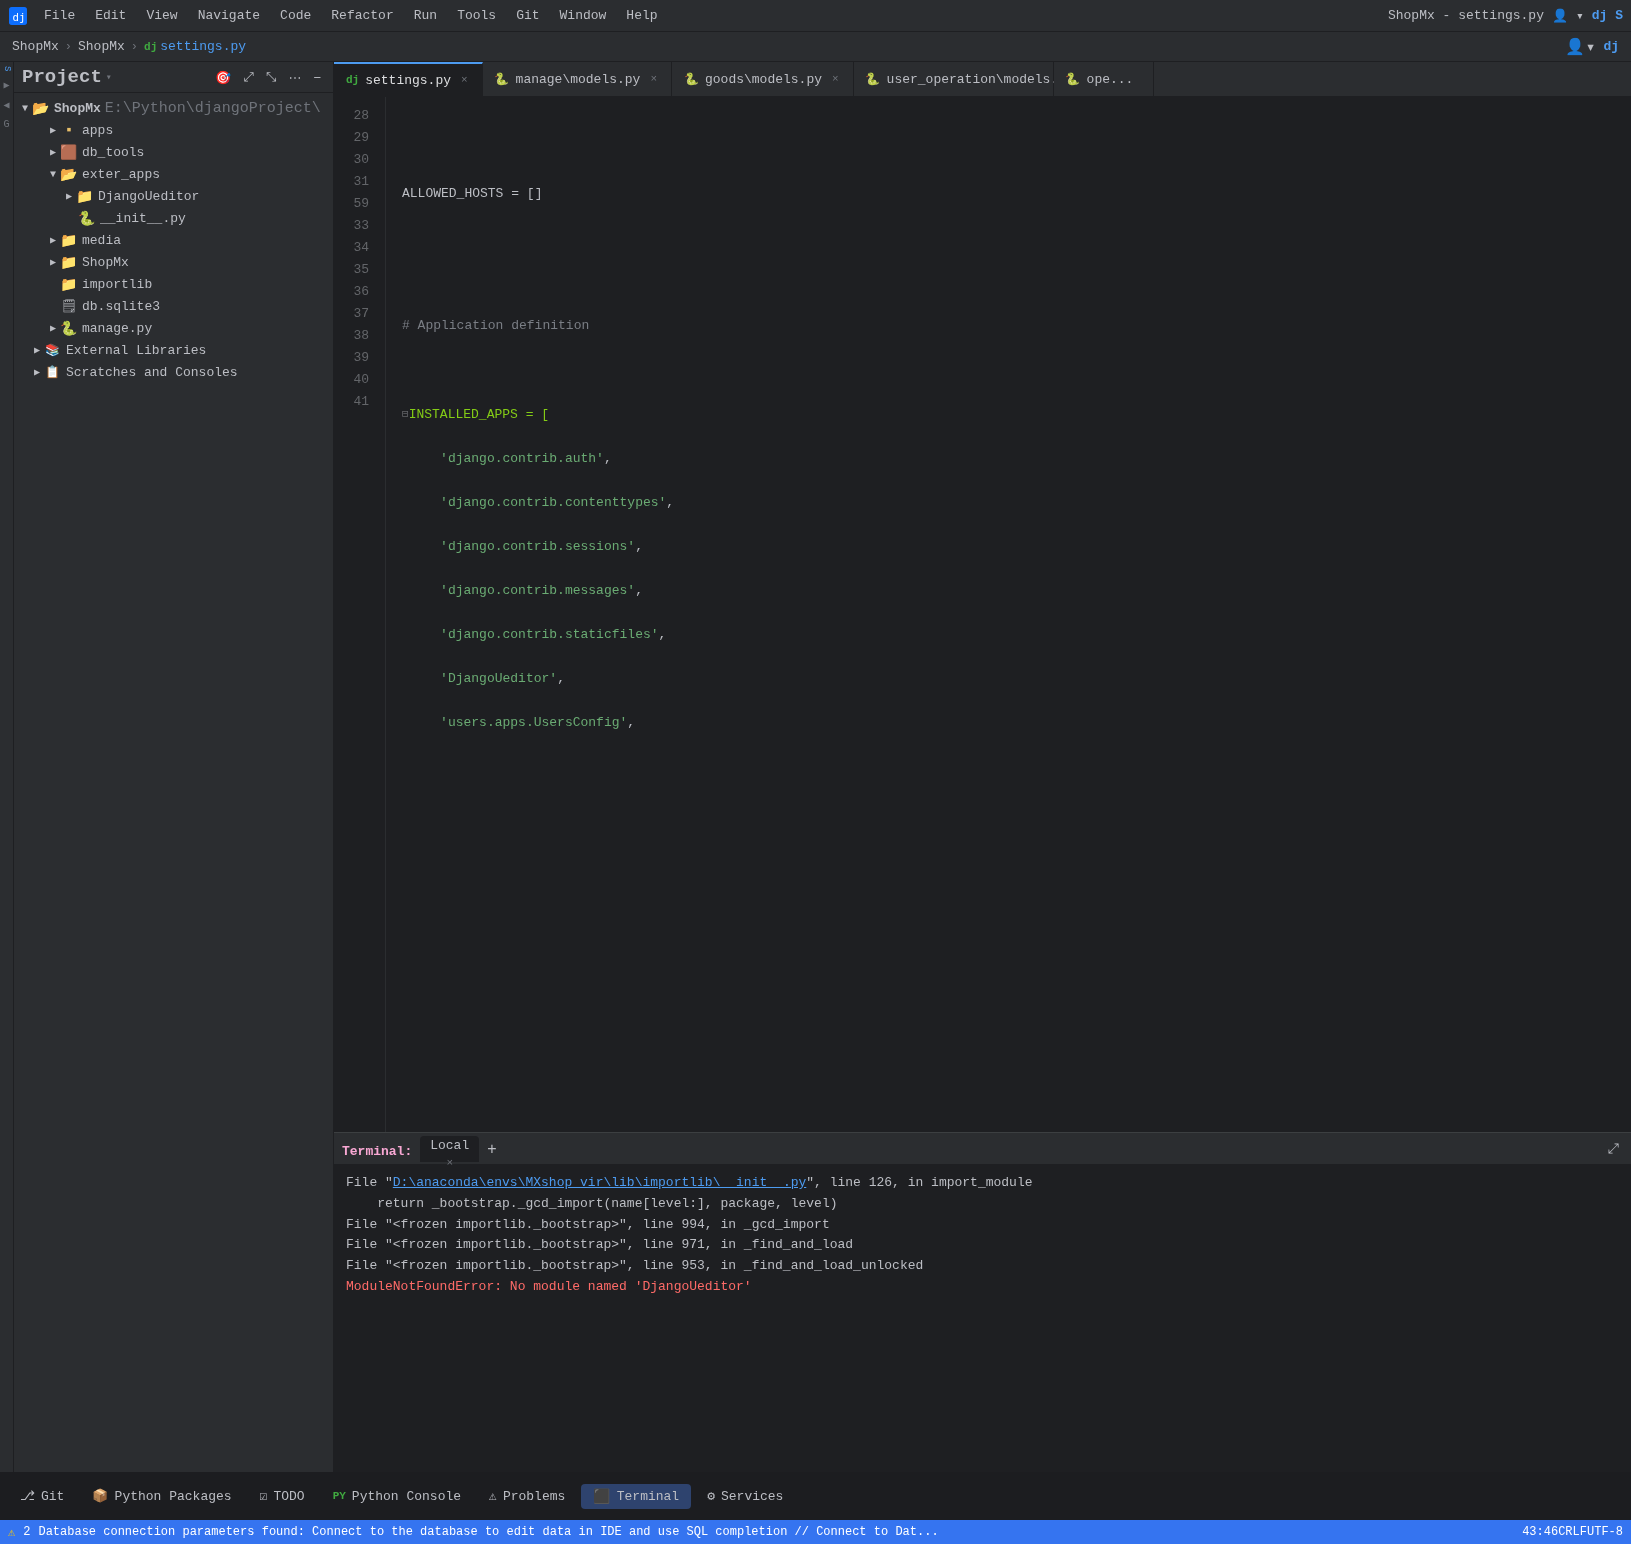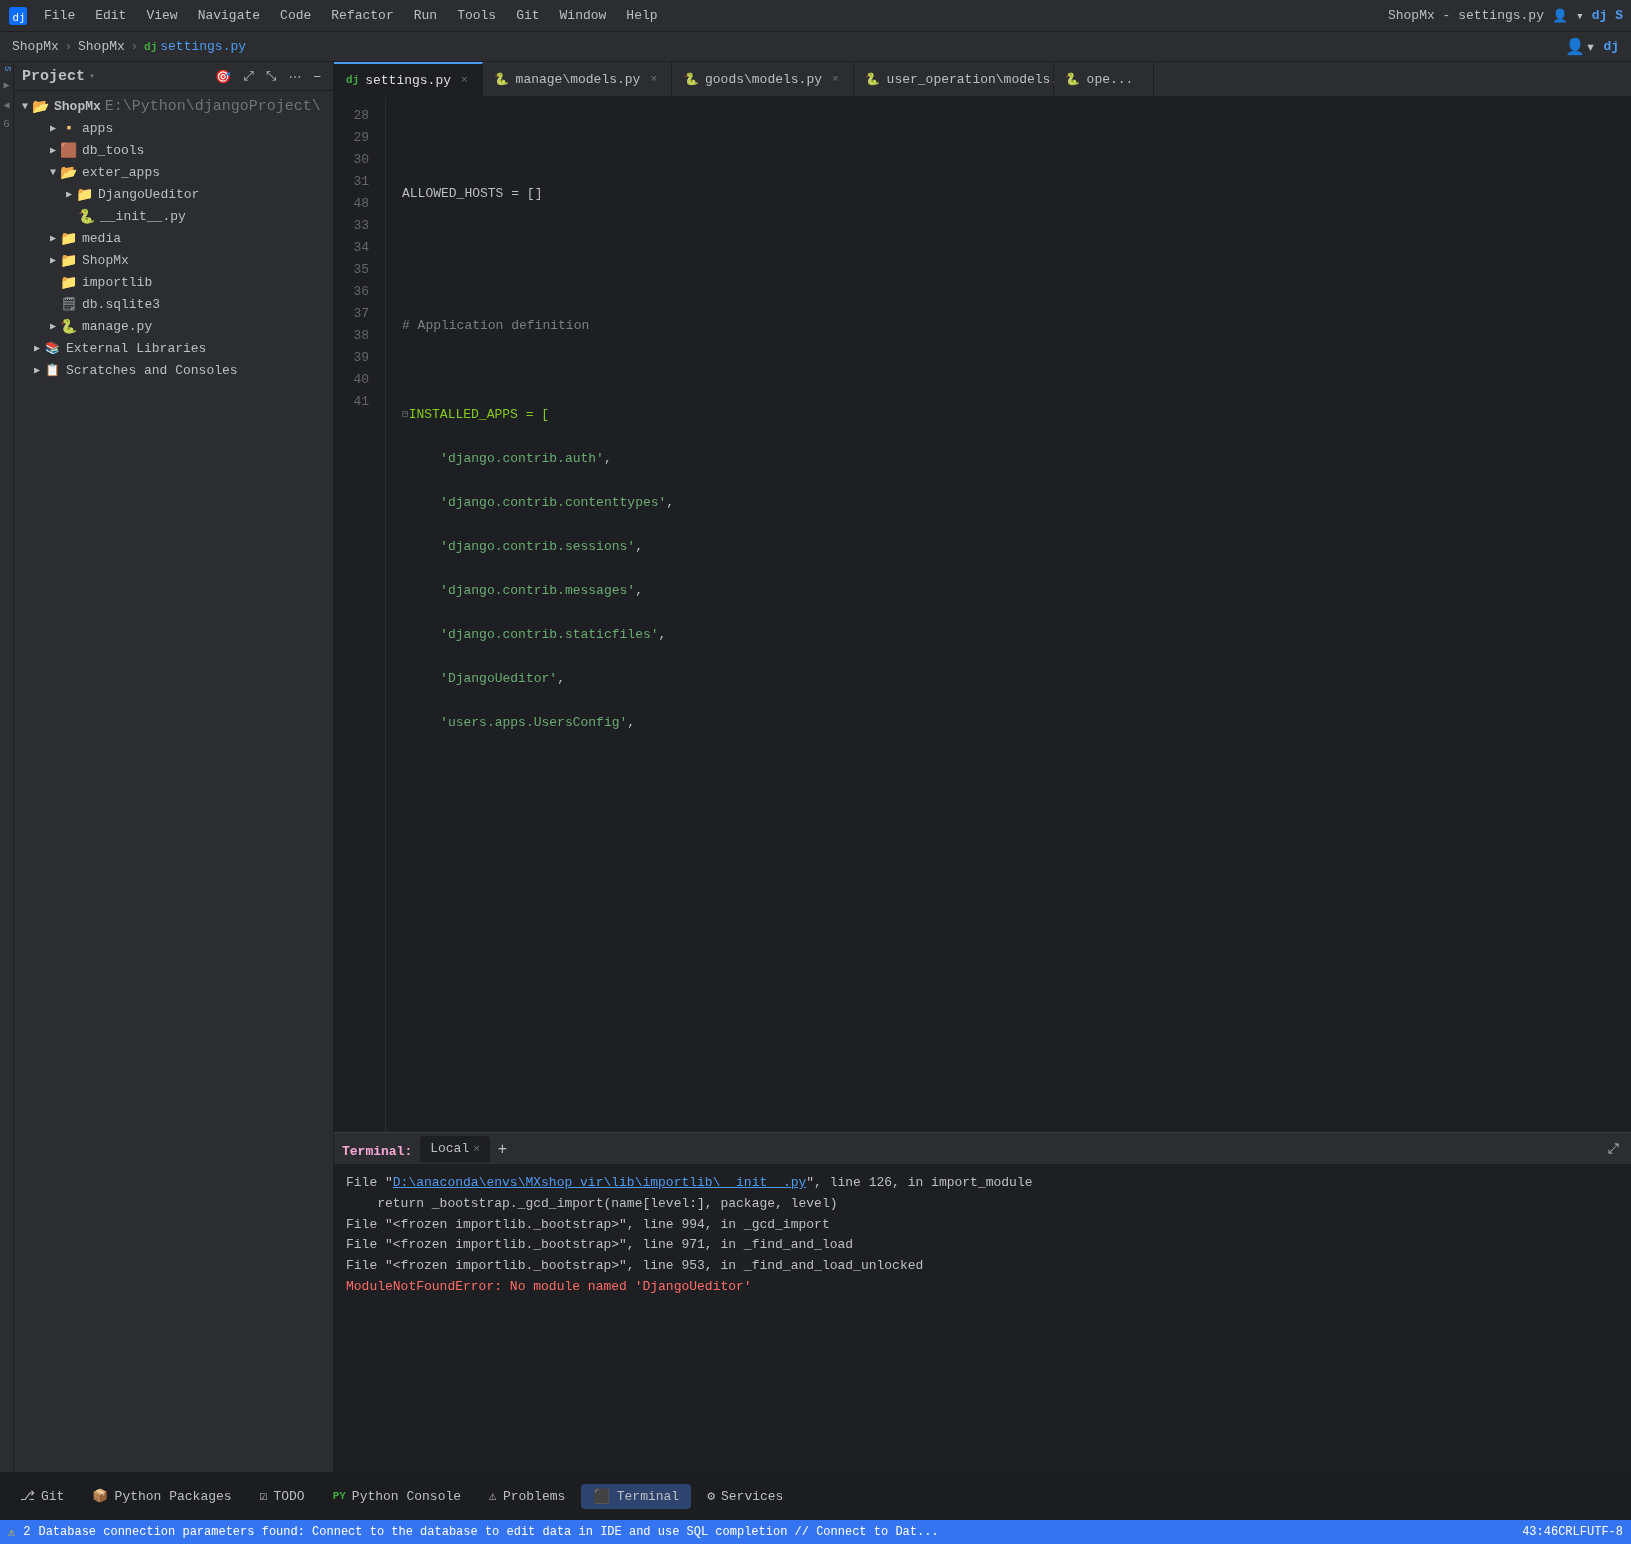--- a/index.html
+++ b/index.html
@@ -91,21 +91,21 @@
     .sidebar-toolbar-btn {
       background: none;
       border: none;
       color: #bcbec4;
       cursor: pointer;
       padding: 2px 4px;
       border-radius: 3px;
       font-size: 13px;
     }
     .sidebar-project-label {
-      font-size: 15px;
+      font-size: 19px;
       color: #bcbec4;
       font-weight: bold;
     }
     .sidebar-toolbar-right { margin-left: auto; display: flex; gap: 4px; }
 
     
     .tree-root { padding: 4px 0; }
     .tree-item {
       display: flex;
       align-items: center;
@@ -235,20 +235,21 @@
       display: flex;
       align-items: center;
       padding: 2px 10px;
       gap: 4px;
       background: #1e1f22;
       border-radius: 4px 4px 0 0;
       font-size: 13px;
       color: #bcbec4;
       cursor: pointer;
       height: 26px;
+      flex-direction: column;
     }
     .terminal-tab-close { font-size: 11px; color: #6f737a; cursor: pointer; }
     .terminal-tab-add { background: none; border: none; color: #bcbec4; cursor: pointer; font-size: 16px; padding: 0 4px; }
     .terminal-tab-expand { background: none; border: none; color: #bcbec4; cursor: pointer; font-size: 14px; padding: 0 4px; }
     .terminal-tab-right { margin-left: auto; }
 
     .terminal-body {
       flex: 1;
       background: #1e1f22;
       padding: 8px 12px;
@@ -539,21 +540,21 @@
     </div>
 
     <div style="display:flex;flex-direction:column;flex:1;overflow:hidden;">
 
       <div class="code-area">
         <div class="line-numbers">
           <div class="line-num">28</div>
           <div class="line-num">29</div>
           <div class="line-num">30</div>
           <div class="line-num">31</div>
-          <div class="line-num">48</div>
+          <div class="line-num">59</div>
           <div class="line-num">33</div>
           <div class="line-num">34</div>
           <div class="line-num">35</div>
           <div class="line-num">36</div>
           <div class="line-num">37</div>
           <div class="line-num">38</div>
           <div class="line-num">39</div>
           <div class="line-num">40</div>
           <div class="line-num">41</div>
         </div>

